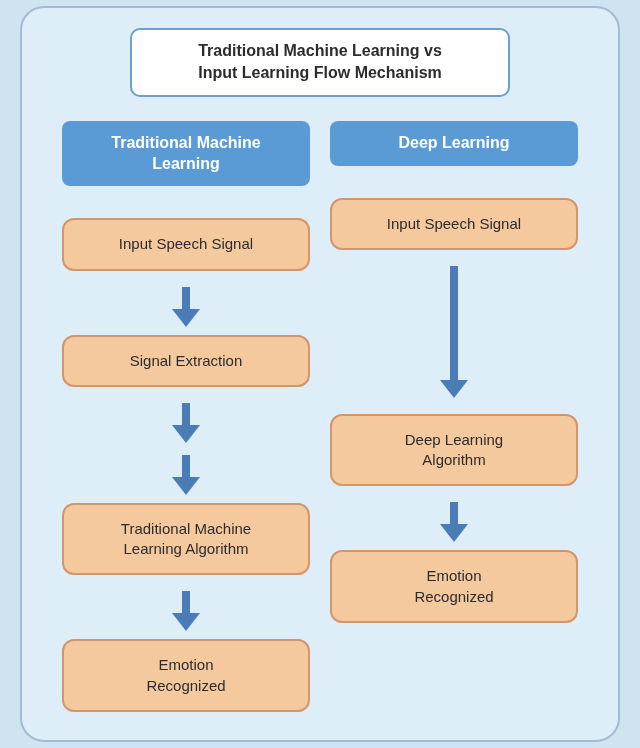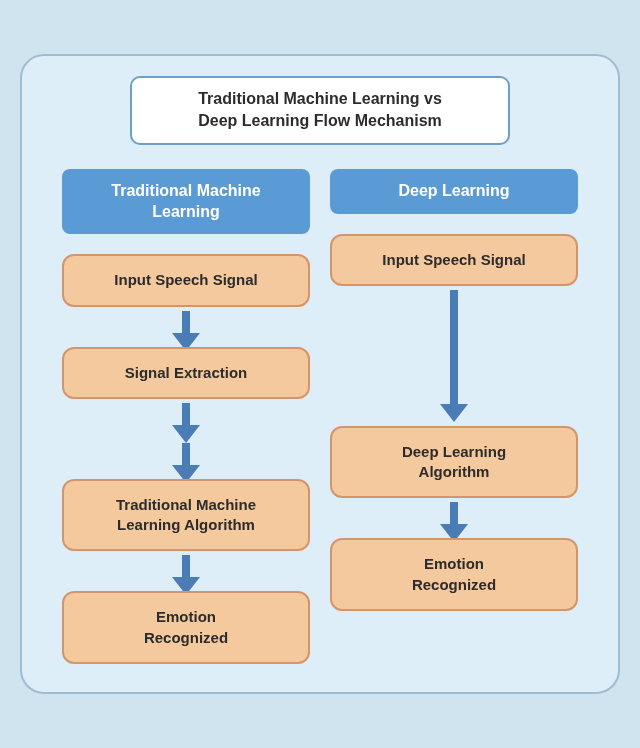--- a/index.html
+++ b/index.html
@@ -40,21 +40,21 @@
       display: flex;
       gap: 20px;
       justify-content: space-between;
     }
 
     .column {
       flex: 1;
       display: flex;
       flex-direction: column;
       align-items: center;
-      gap: 0;
+      gap: 12px;
     }
 
     .col-header {
       border-radius: 8px;
       padding: 12px 18px;
       text-align: center;
       font-size: 16px;
       font-weight: bold;
       color: white;
       line-height: 1.3;
@@ -66,21 +66,21 @@
       background: #5b9bd5;
     }
 
     .flow-box {
       background: #f5c99e;
       border: 2px solid #d4956a;
       border-radius: 12px;
       padding: 14px 12px;
       text-align: center;
       font-size: 15px;
-      font-weight: 700;
+      font-weight: 400;
       color: #2c2c2c;
       line-height: 1.35;
       width: 100%;
     }
 
     .arrow-shaft {
       width: 8px;
       background: #4a7cb5;
       flex: 1;
       min-height: 22px;
@@ -106,21 +106,21 @@
       height: 40px;
     }
   </style>
 </head>
 <body>
 
 <div class="diagram-container">
 
   <div class="main-title">
     <span>Traditional Machine Learning vs</span><br>
-    <span>Deep Learning Flow Mechanism</span>
+    <span>Input Learning Flow Mechanism</span>
   </div>
 
   <div class="columns">
 
     <div class="column">
       <div class="col-header col-header-blue">
         Traditional Machine<br>Learning
       </div>
 
       <div class="flow-box">Input Speech Signal</div>

